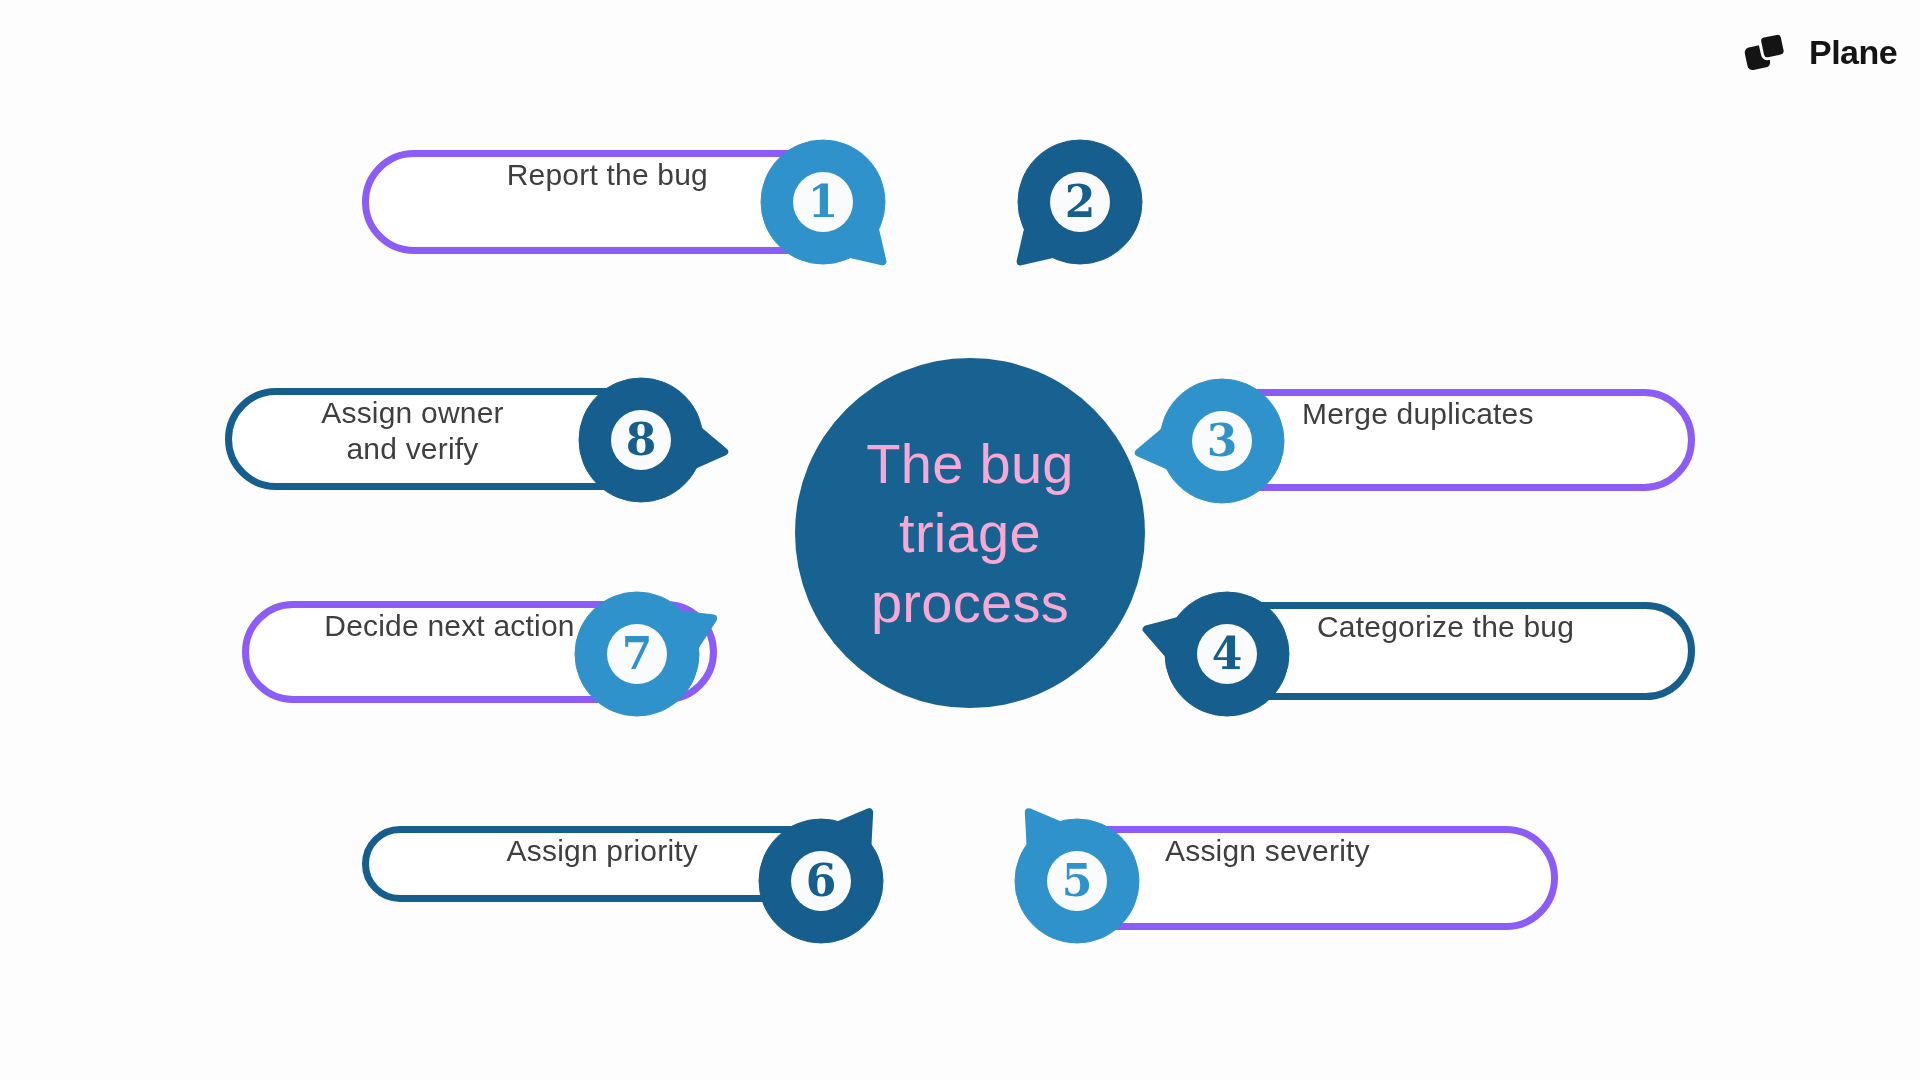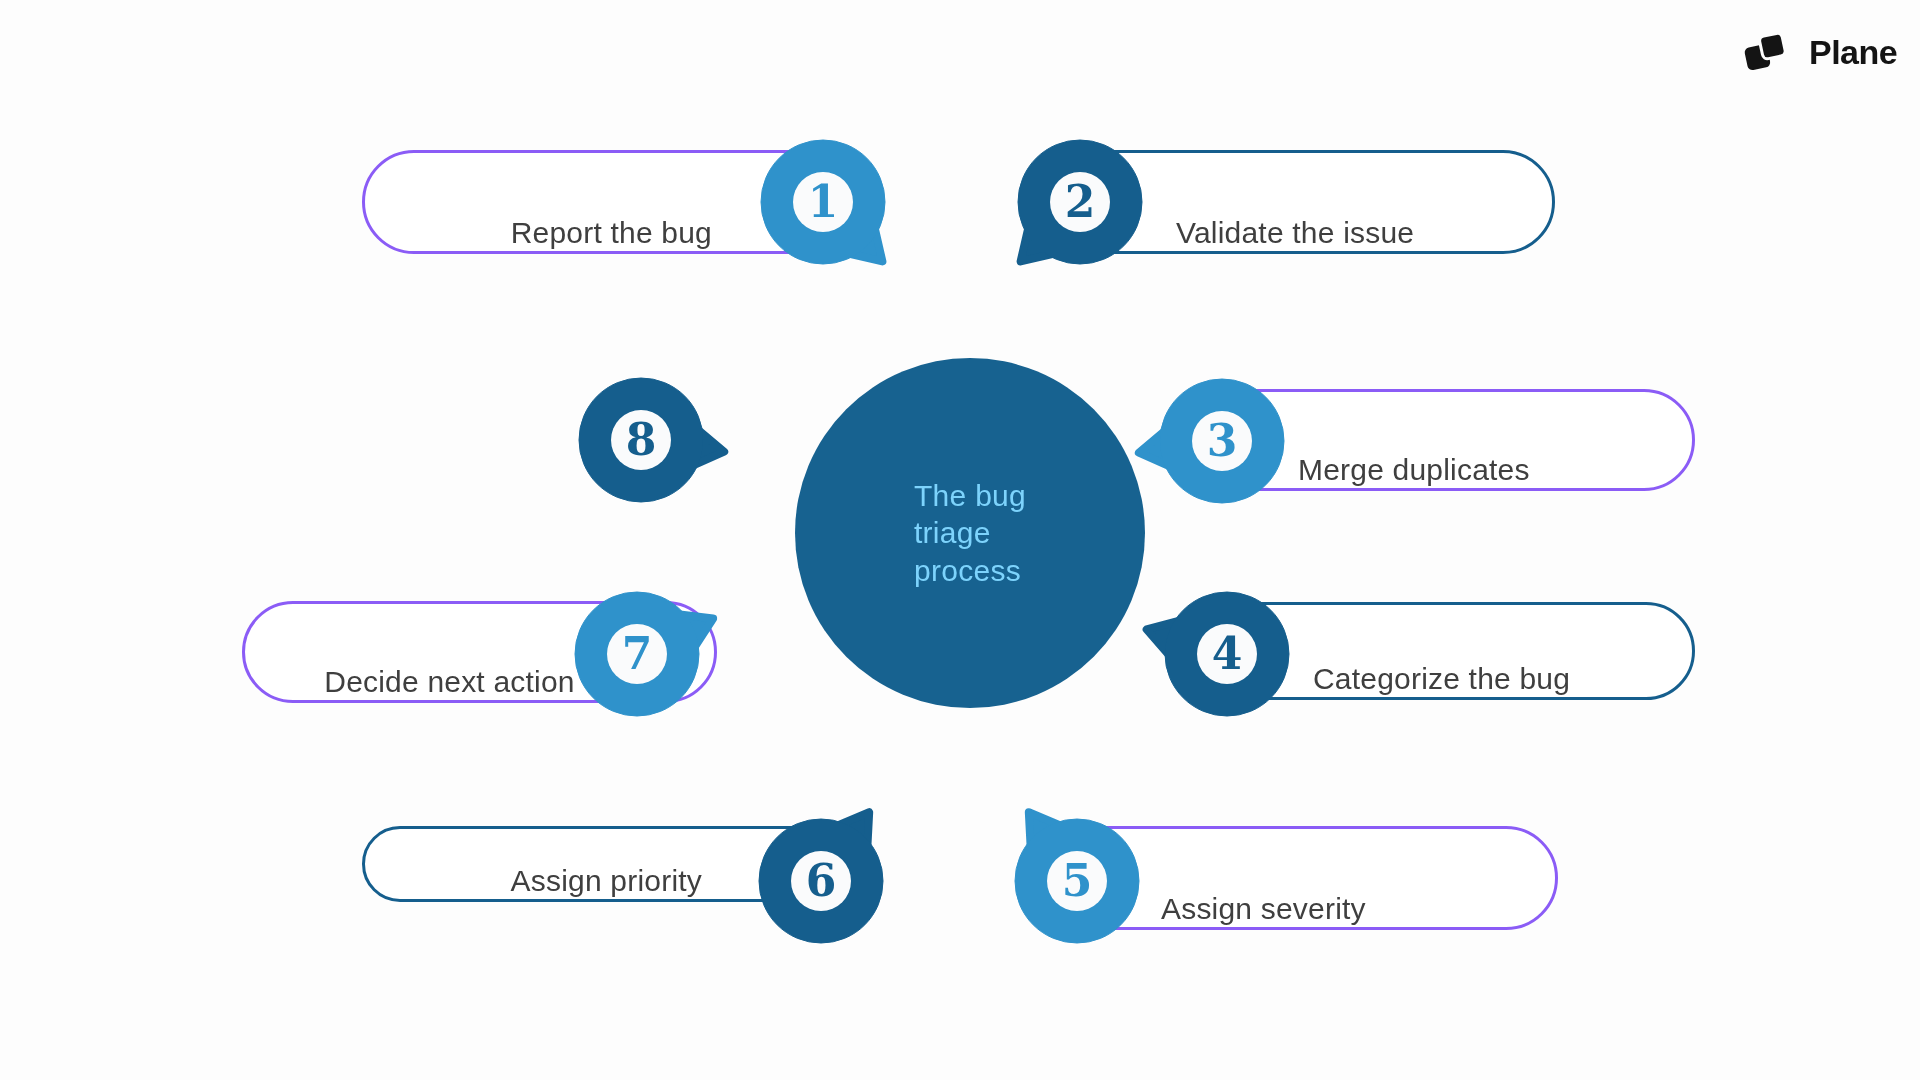--- a/index.html
+++ b/index.html
@@ -3,22 +3,22 @@
 <meta charset="utf-8">
 <style>
   html,body{margin:0;padding:0;}
   body{background:#FDFDFD;font-family:"Liberation Sans",sans-serif;}
   #canvas{position:relative;width:1920px;height:1080px;background:#FDFDFD;overflow:hidden;}
 
   .step{position:absolute;inset:0;pointer-events:none;}
 
   .pill{
     position:absolute;box-sizing:border-box;background:#FFFFFF;
-    border:3px solid #8b5cf6;border-radius:60px;
-    display:flex;align-items:flex-end;
+    border:7px solid #8b5cf6;border-radius:60px;
+    display:flex;align-items:flex-start;
   }
   .dark .pill{border-color:#155E8D;}
 
   .label{
     color:#3F3F3F;font-size:30px;font-weight:500;letter-spacing:0.2px;
     white-space:pre-line;line-height:1.2;
   }
 
   .bubble{position:absolute;}
 
@@ -49,22 +49,22 @@
   }
   .dark .bubble .num{fill:#155E8D;}
   .inner-circle{fill:#FAFBFC;}
 
   .center-circle{
     position:absolute;left:795px;top:358px;width:350px;height:350px;
     background:#176290;border-radius:50%;
     display:flex;align-items:center;justify-content:center;
   }
   .center-text{
-    color:#7dd3fc;font-size:30px;font-weight:500;line-height:1.24;
-    white-space:pre-line;letter-spacing:0.3px;
+    color:#f9a8d4;font-size:56px;font-weight:500;line-height:1.24;
+    text-align:center;white-space:pre-line;letter-spacing:0.3px;
   }
 
   .logo{
     position:absolute;left:1743px;top:30px;height:44px;
     display:flex;align-items:center;gap:20px;
   }
   .logo-text{
     color:#141414;font-size:34px;font-weight:700;letter-spacing:-0.5px;
   }
 </style>
@@ -79,32 +79,33 @@
     </div>
     <svg class="bubble" width="180" height="180" viewBox="0 0 180 180">
       <polygon class="main" points="126,60 174,90 126,120" transform="rotate(45 90 90)" stroke-width="8" stroke-linejoin="round"></polygon>
       <circle class="main" cx="90" cy="90" r="62"></circle>
       <circle class="inner-circle" cx="90" cy="90" r="30"></circle>
       <text class="num" x="90" y="105">1</text>
     </svg>
   </div>
 
   <div class="step s2 dark">
-    <div class="pill">
-      <div class="label">Validate the issue</div>
-    </div>
     <svg class="bubble" width="180" height="180" viewBox="0 0 180 180">
       <polygon class="main" points="126,60 174,90 126,120" transform="rotate(135 90 90)" stroke-width="8" stroke-linejoin="round"></polygon>
       <circle class="main" cx="90" cy="90" r="62"></circle>
       <circle class="inner-circle" cx="90" cy="90" r="30"></circle>
       <text class="num" x="90" y="105">2</text>
     </svg>
   </div>
 
   <div class="step s8 dark">
+    <div class="pill">
+      <div class="label">Assign owner
+and verify</div>
+    </div>
     <svg class="bubble" width="180" height="180" viewBox="0 0 180 180">
       <polygon class="main" points="126,60 174,90 126,120" transform="rotate(8 90 90)" stroke-width="8" stroke-linejoin="round"></polygon>
       <circle class="main" cx="90" cy="90" r="62"></circle>
       <circle class="inner-circle" cx="90" cy="90" r="30"></circle>
       <text class="num" x="90" y="105">8</text>
     </svg>
   </div>
 
   <div class="step s3 light">
     <div class="pill">

